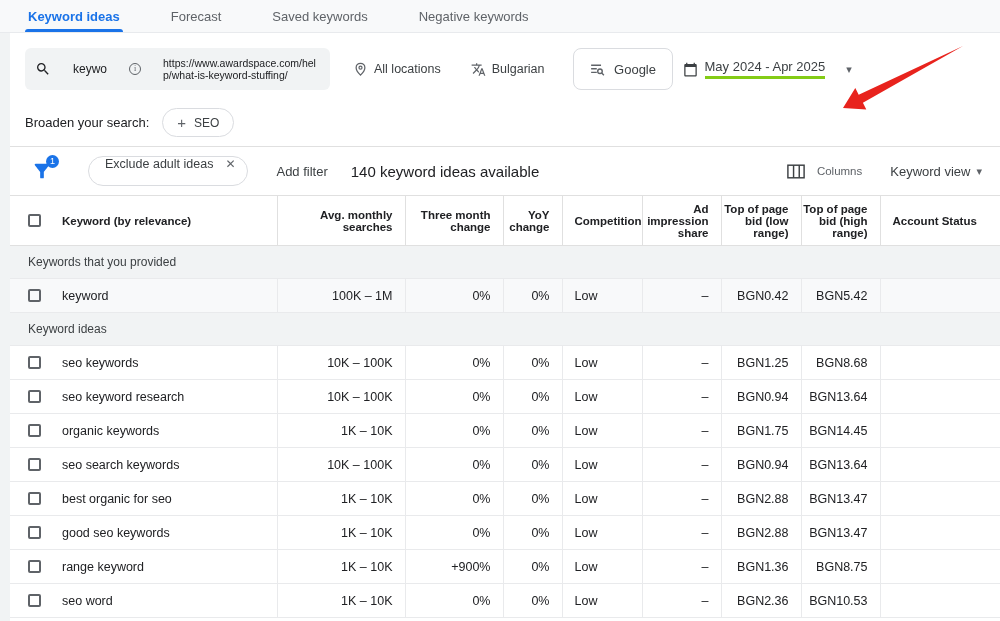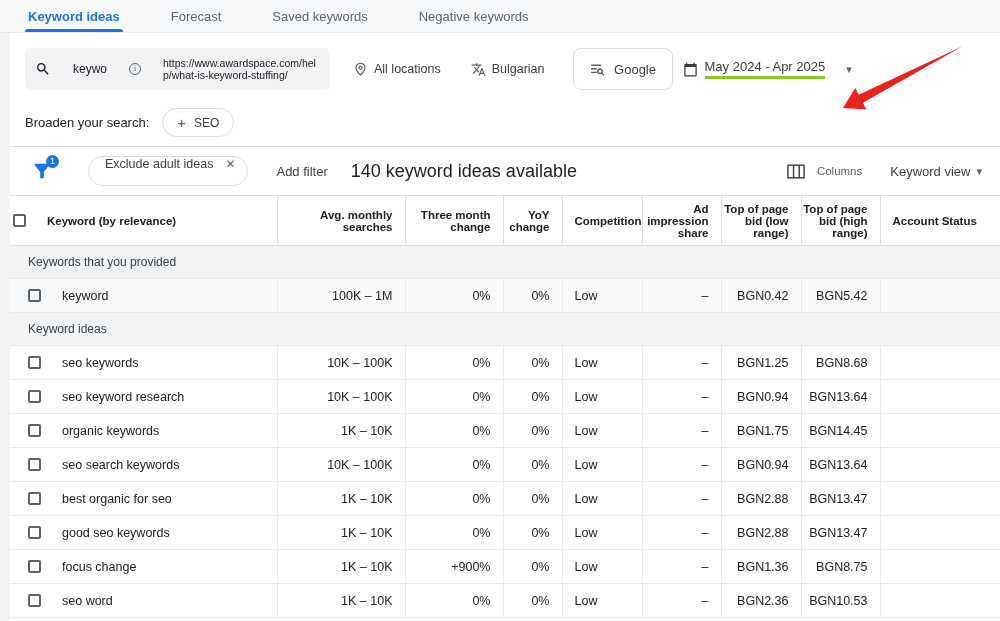--- a/index.html
+++ b/index.html
@@ -54,21 +54,21 @@
                border-top:1px solid #e0e0e0; display:flex; align-items:center; }
   .funnel-wrap { position:relative; margin-left:21px; width:22px; height:22px; }
   .funnel-badge { position:absolute; top:-5px; right:-6px; width:13px; height:13px;
                   background:#1a73e8; border-radius:50%; color:#fff; font-size:9px;
                   line-height:13px; text-align:center; }
   .filter-chip { margin-left:35px; height:30px; padding:0 12px 0 16px; border:1px solid #dadce0;
                  border-radius:16px; display:flex; align-items:flex-start; gap:12px;
                  font-size:12.5px; color:#3c4043; background:#fff; cursor:pointer; }
   .chip-x { color:#5f6368; font-size:12px; cursor:pointer; }
   .add-filter { margin-left:28px; font-size:13px; color:#3c4043; cursor:pointer; }
-  .result-count { margin-left:23px; font-size:18px; color:#202124; font-weight:500; }
+  .result-count { margin-left:23px; font-size:15px; color:#202124; font-weight:500; }
   .fb-spacer { flex:1; }
   .columns-block { display:flex; flex-direction:row; align-items:center; gap:12px;
                    margin-right:28px; cursor:pointer; }
   .columns-label { font-size:11.5px; color:#5f6368; }
   .view-select { display:flex; align-items:center; gap:6px; margin-right:18px;
                  font-size:13px; color:#3c4043; cursor:pointer; }
   .view-select .caret { margin-left:0; }
 
   
   .left-gutter { position:absolute; top:33px; left:0; width:10px; height:588px; background:#f1f3f4; }
@@ -78,21 +78,21 @@
   table { border-collapse:collapse; table-layout:fixed; width:990px; }
   col.c-kw{width:267px} col.c-avg{width:128px} col.c-3m{width:98px} col.c-yoy{width:59px}
   col.c-comp{width:80px} col.c-ad{width:79px} col.c-low{width:80px} col.c-high{width:79px}
   col.c-acct{width:120px}
   thead th { height:50px; font-size:11.5px; font-weight:700; color:#202124;
              border-top:1px solid #e0e0e0; border-bottom:1px solid #e0e0e0;
              border-right:1px solid #e0e0e0; vertical-align:middle; background:#fff; }
   thead th:last-child { border-right:none; }
   th.h-left { text-align:left; padding-left:12px; }
   th.h-right { text-align:right; padding-right:12px; }
-  th.h-kw { padding-left:3px;margin-left:40px; }
+  th.h-kw { padding-left:18px;margin-left:40px; }
   .th-kw-inner { display:flex; align-items:center; gap:21px; }
   tbody td { height:34px; font-size:12.5px; color:#202124;
              border-bottom:1px solid #e9eaec; border-right:1px solid #e9eaec;
              vertical-align:middle; background:#fff; }
   tbody td:last-child { border-right:none; }
   tr.section-row td { height:33px; background:#f1f3f4; border-right:none;
                       font-size:12px; color:#3c4043; padding-left:18px;margin-top:36px; }
   tr.provided-row td { background:#f8f9fa; }
   td.cell-kw { padding-left:18px; }
   .kw-inner { display:flex; align-items:center; gap:21px; }
@@ -359,21 +359,21 @@
           <td class="left">Low</td>
           <td class="num">–</td>
           <td class="num">BGN2.88</td>
           <td class="num">BGN13.47</td>
           <td class="left"></td>
         </tr>
         <tr>
           <td class="cell-kw">
               <div class="kw-inner">
                 <span class="checkbox"></span>
-                <span>focus change</span>
+                <span>range keyword</span>
               </div>
             </td>
           <td class="num">1K – 10K</td>
           <td class="num">+900%</td>
           <td class="num">0%</td>
           <td class="left">Low</td>
           <td class="num">–</td>
           <td class="num">BGN1.36</td>
           <td class="num">BGN8.75</td>
           <td class="left"></td>

